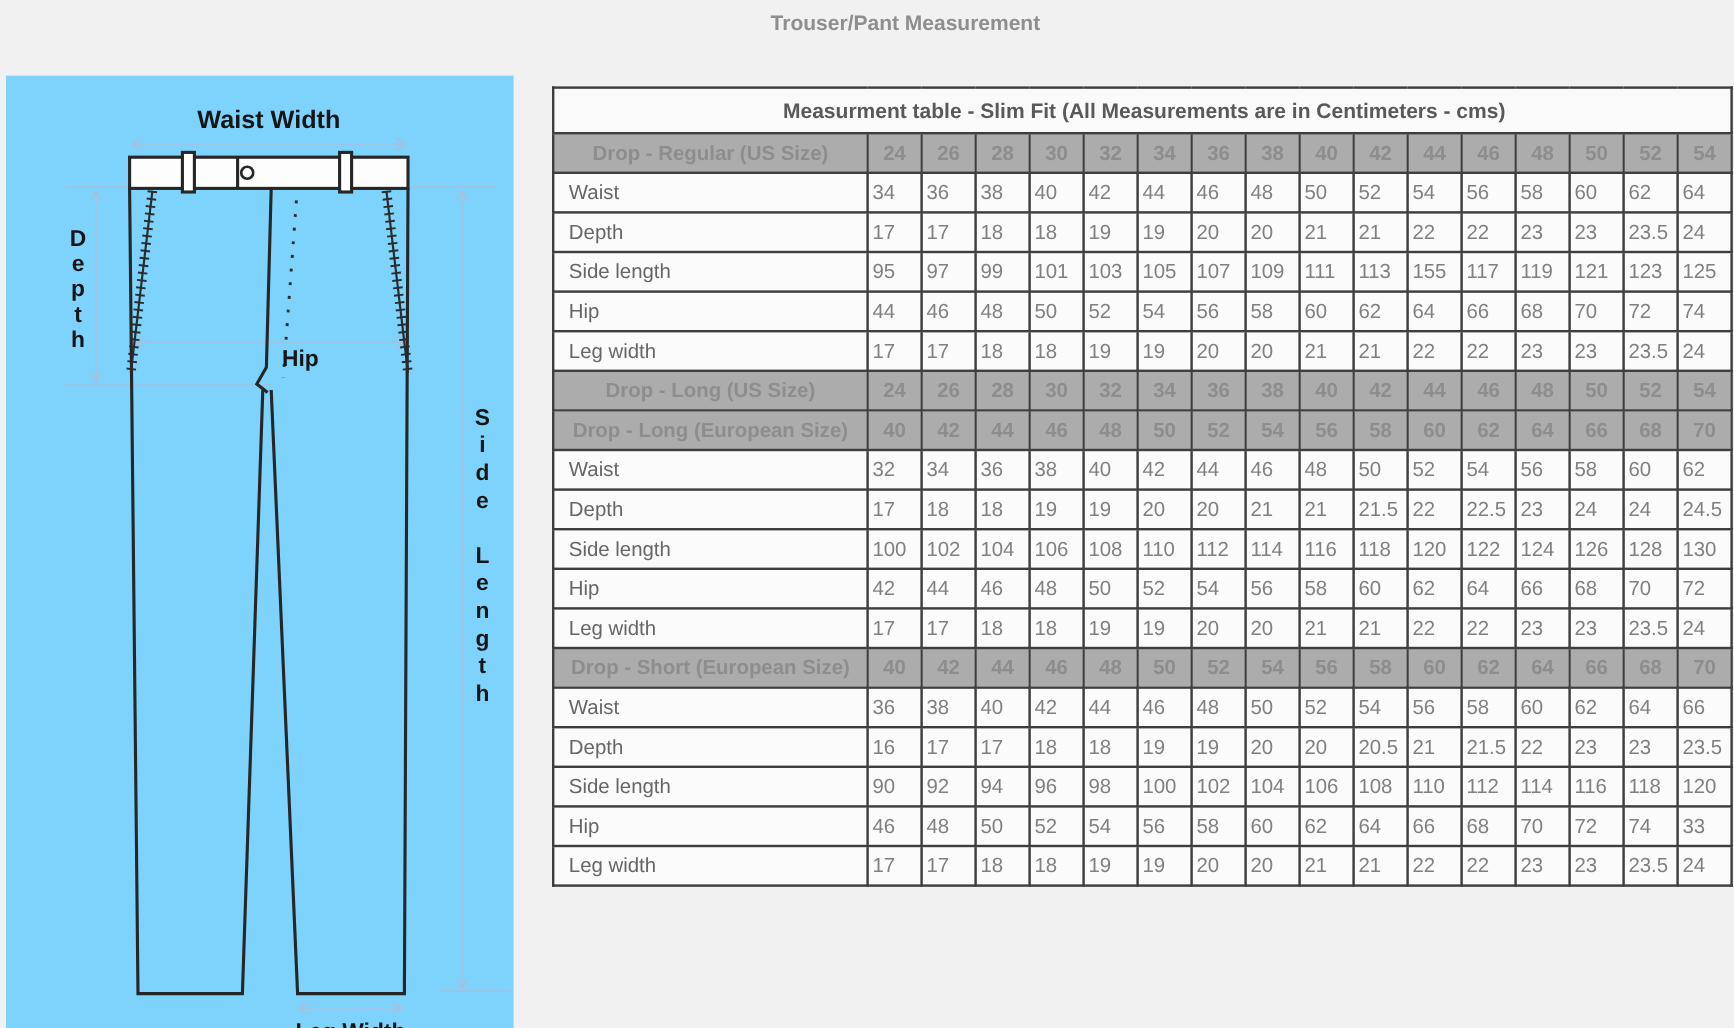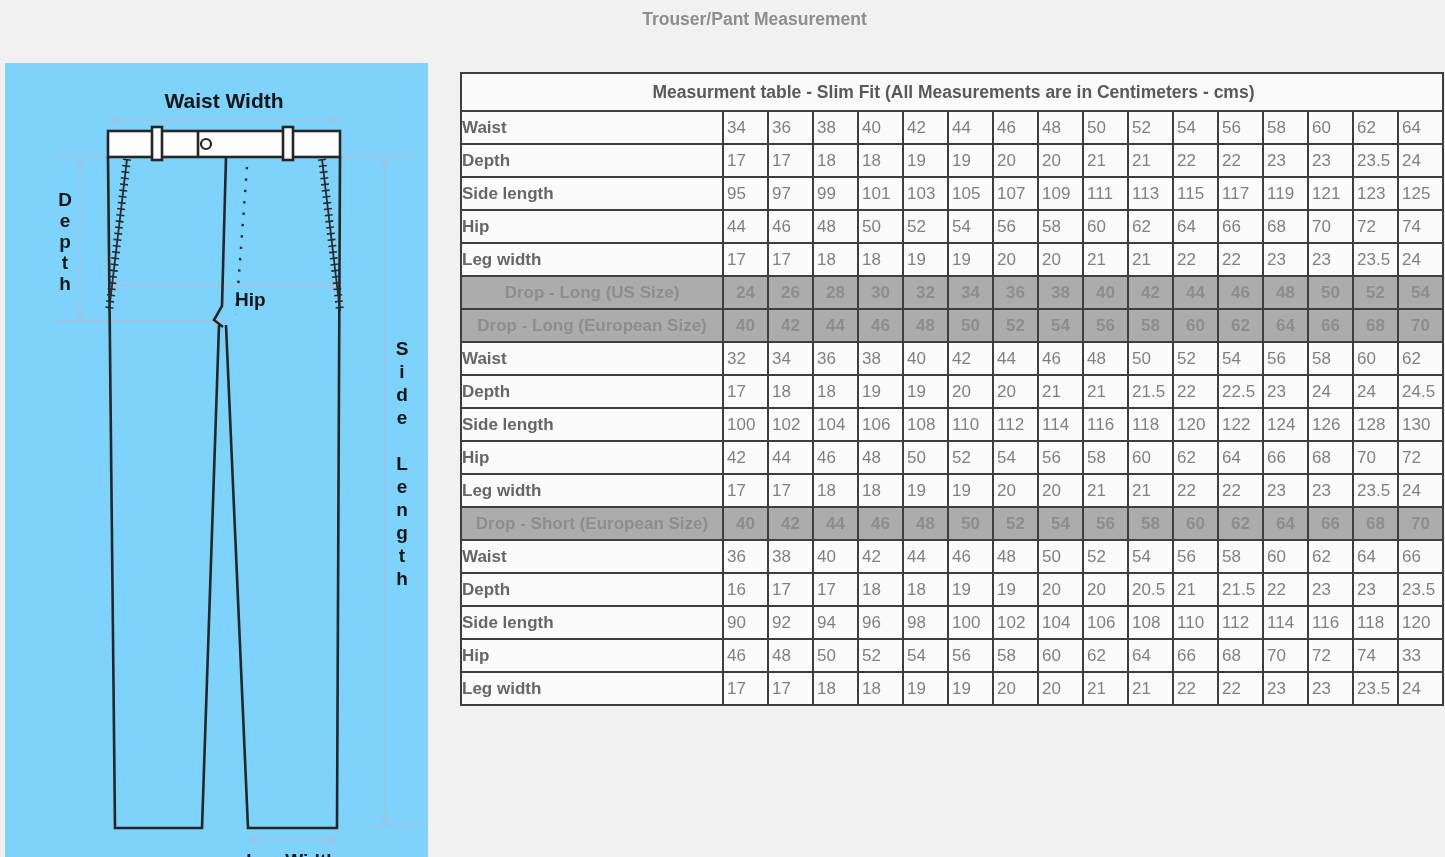--- a/index.html
+++ b/index.html
@@ -37,21 +37,21 @@
     padding: 0 0 0 3px; overflow: hidden; white-space: nowrap;
   }
   td.t-title {
     text-align: center; font-weight: bold; color: #595959;
     background: #fafafa; height: 38px; font-size: 17.5px;
   }
   tr.hdr td {
     background: #acacac; color: #8d8d8d;
     font-weight: bold; text-align: center; padding: 0;
   }
-  td.rlabel { font-weight: bold; color: #666666; padding-left: 0; }
+  td.rlabel { font-weight: normal; color: #666666; padding-left: 12px; }
 </style>
 </head>
 <body>
 
 <div class="page-title">Trouser/Pant Measurement</div>
 
 <div class="diagram-panel">
   <svg width="423" height="812" viewBox="0 0 423 812">
     <defs>
       <marker id="ah" viewBox="0 0 12 12" refX="9" refY="6" markerWidth="9" markerHeight="9" orient="auto-start-reverse">
@@ -125,20 +125,39 @@
         <col style="width: 45px;">
         <col style="width: 45px;">
         <col style="width: 45px;">
         <col style="width: 45px;">
         <col style="width: 45px;">
       </colgroup>
       <tbody>
         <tr>
           <td class="t-title" colspan="17">Measurment table - Slim Fit (All Measurements are in Centimeters - cms)</td>
         </tr>
+        <tr class="hdr">
+          <td>Drop - Regular (US Size)</td>
+          <td>24</td>
+          <td>26</td>
+          <td>28</td>
+          <td>30</td>
+          <td>32</td>
+          <td>34</td>
+          <td>36</td>
+          <td>38</td>
+          <td>40</td>
+          <td>42</td>
+          <td>44</td>
+          <td>46</td>
+          <td>48</td>
+          <td>50</td>
+          <td>52</td>
+          <td>54</td>
+        </tr>
         <tr>
           <td class="rlabel">Waist</td>
           <td>34</td>
           <td>36</td>
           <td>38</td>
           <td>40</td>
           <td>42</td>
           <td>44</td>
           <td>46</td>
           <td>48</td>
@@ -175,21 +194,21 @@
           <td>95</td>
           <td>97</td>
           <td>99</td>
           <td>101</td>
           <td>103</td>
           <td>105</td>
           <td>107</td>
           <td>109</td>
           <td>111</td>
           <td>113</td>
-          <td>115</td>
+          <td>155</td>
           <td>117</td>
           <td>119</td>
           <td>121</td>
           <td>123</td>
           <td>125</td>
         </tr>
         <tr>
           <td class="rlabel">Hip</td>
           <td>44</td>
           <td>46</td>

